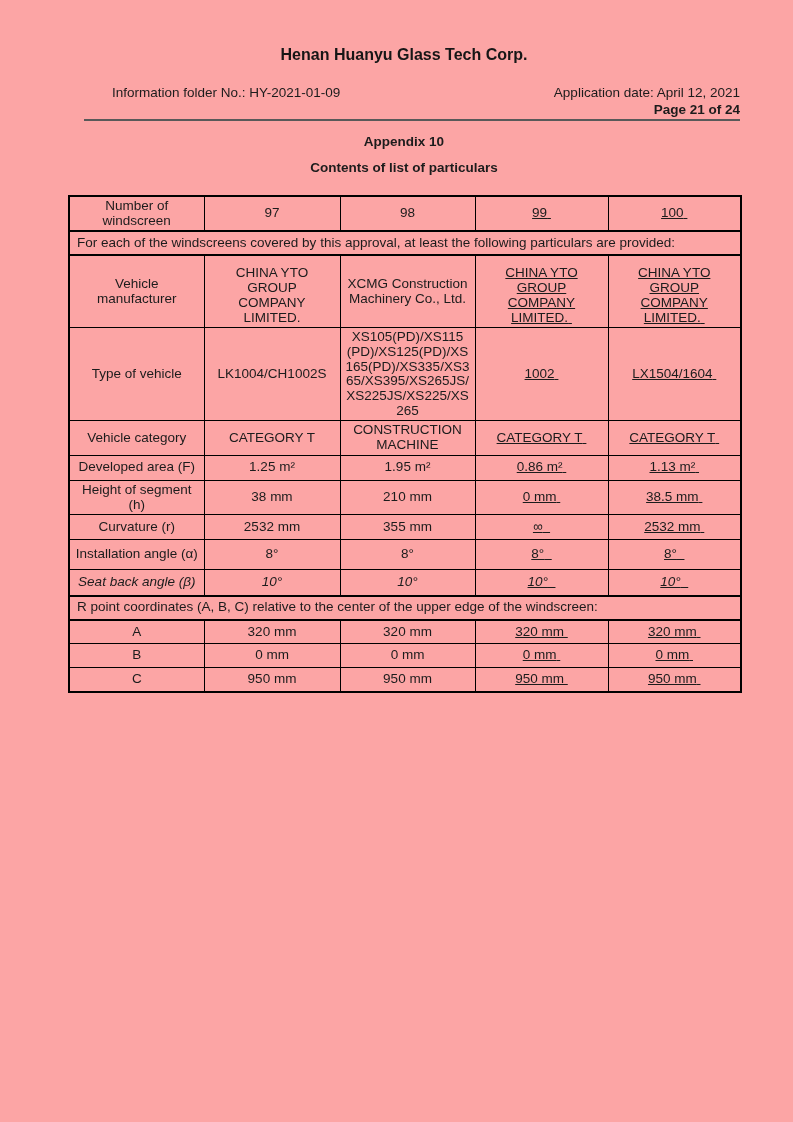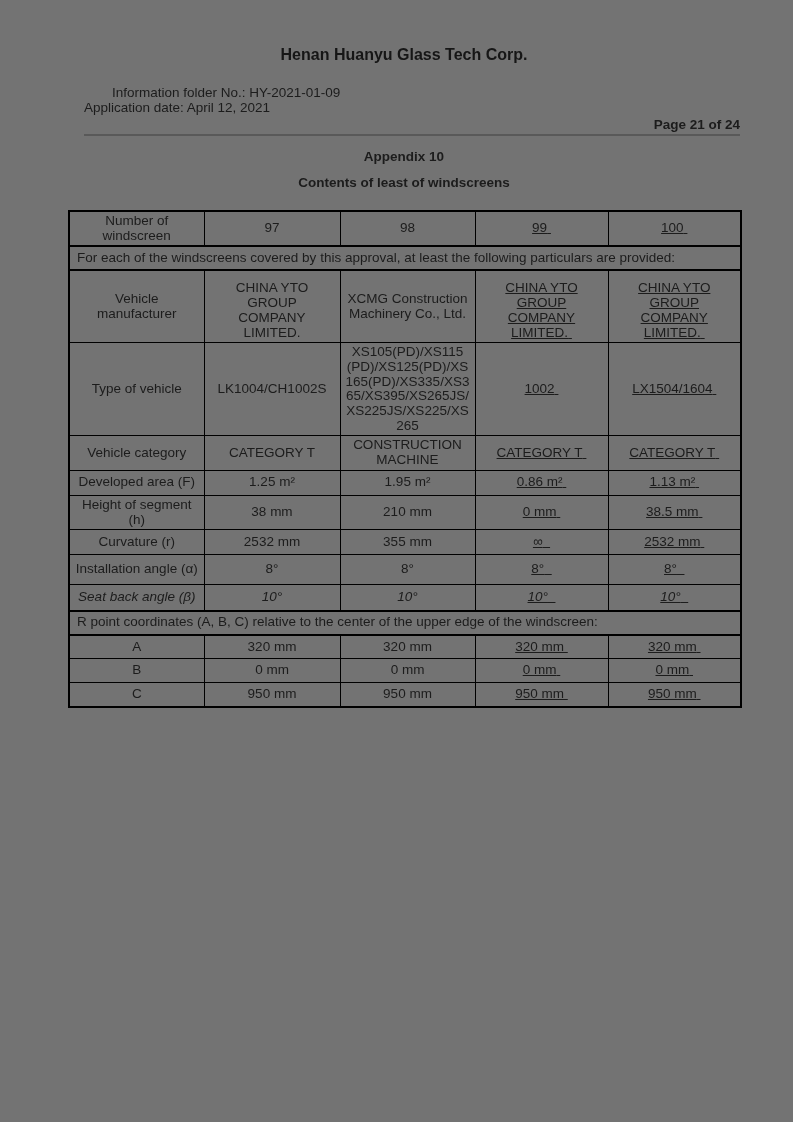--- a/index.html
+++ b/index.html
@@ -5,42 +5,41 @@
   * { box-sizing: border-box; }
   html, body {
     margin: 0; padding: 0;
     background: #ffffff;
     font-family: "Liberation Sans", sans-serif;
     color: #1c1c1c;
   }
   .page {
     width: 793px;
     height: 1122px;
-    background: #737373;
+    background: #fca5a5;
     padding: 46px 53px 0 68px;
     overflow: hidden;
   }
   .company-title {
     text-align: center;
     font-size: 16px;
     font-weight: bold;
     margin: 0;
     color: #161616;
   }
   .header-meta {
     margin-top: 21px;
     margin-left: 16px;
     border-bottom: 2px solid #595959;
     padding-bottom: 2px;
     font-size: 13.5px;
   }
   .meta-row1 {
     display: flex;
     justify-content: space-between;
-    flex-direction: column;
   }
   .meta-row1 .left { margin-left: 28px; }
   .meta-row2 {
     text-align: right;
     margin-top: 2px;
     font-weight: bold;
   }
   .appendix-title {
     text-align: center;
     font-weight: bold;
@@ -104,21 +103,21 @@
     <div class="meta-row1">
       <span class="left">Information folder No.: HY-2021-01-09</span>
       <span>Application date: April 12, 2021</span>
     </div>
     <div class="meta-row2">
       <span>Page 21 of 24</span>
     </div>
   </div>
 
   <div class="appendix-title">Appendix 10</div>
-  <div class="doc-subtitle">Contents of least of windscreens</div>
+  <div class="doc-subtitle">Contents of list of particulars</div>
 
   <table class="ws">
     <colgroup>
       <col style="width:135px">
         <col style="width:136px">
         <col style="width:135px">
         <col style="width:133px">
         <col style="width:133px">
     </colgroup>
     <tbody>

